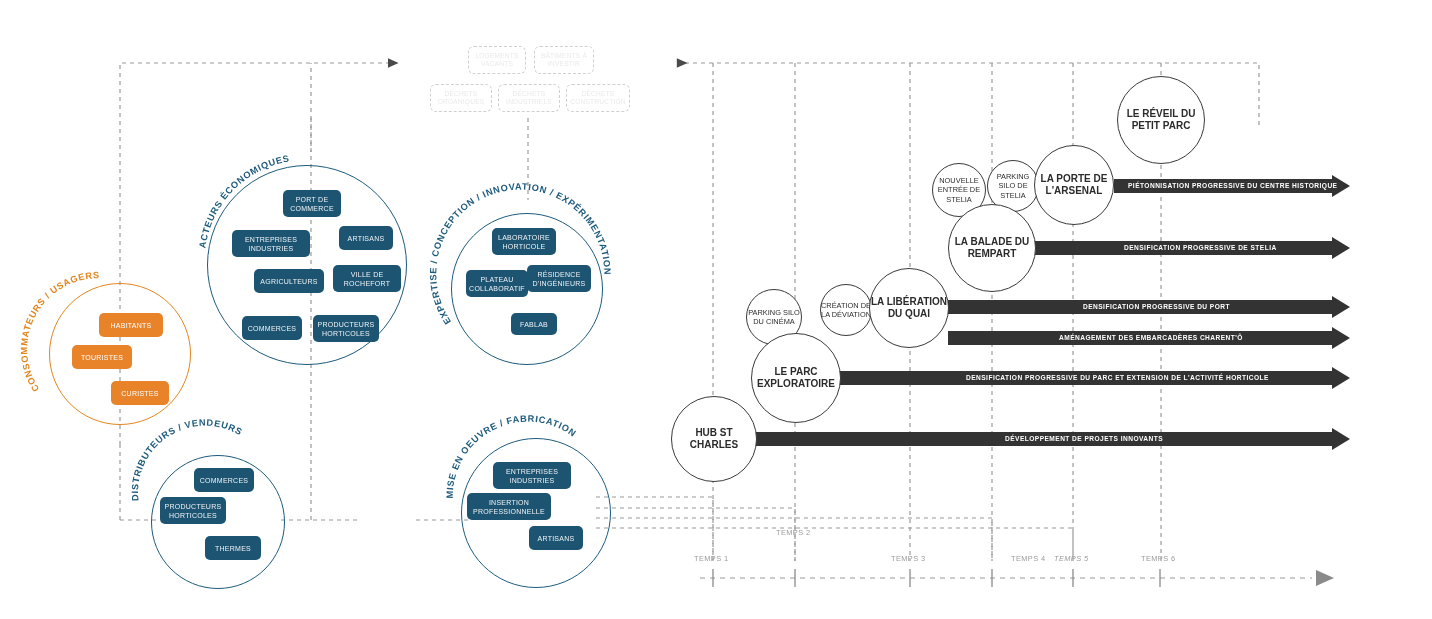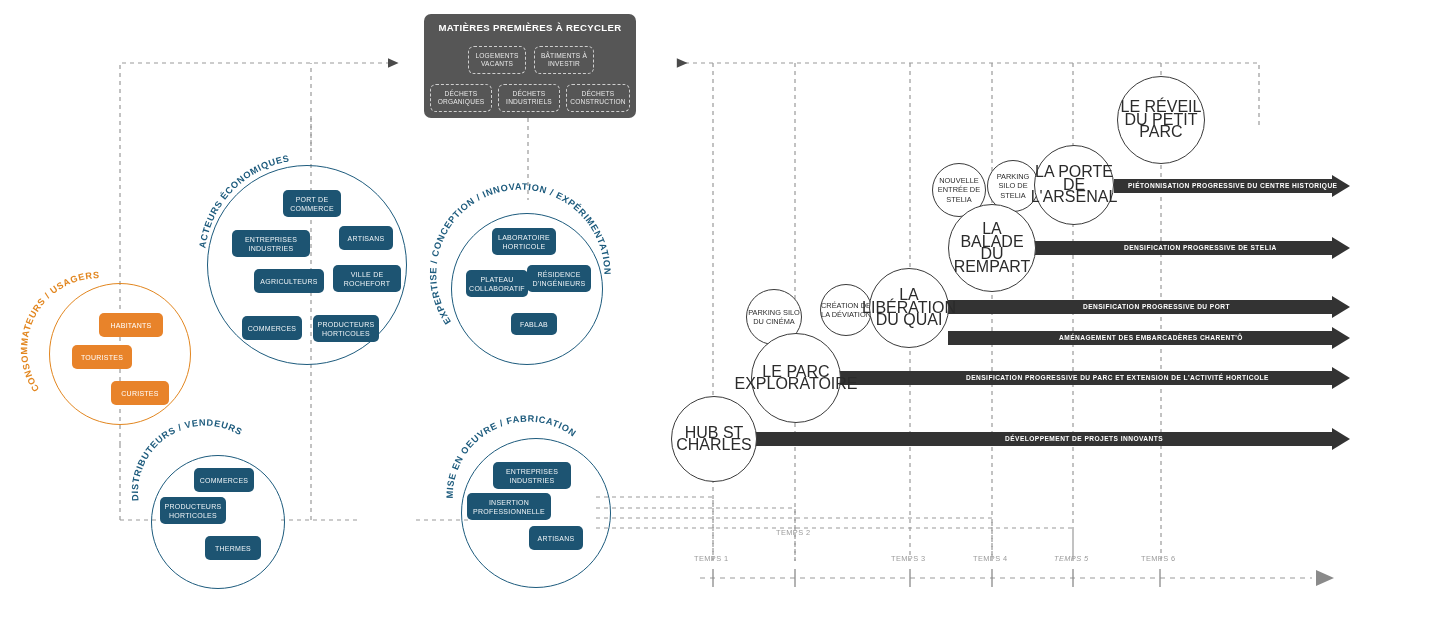--- a/index.html
+++ b/index.html
@@ -39,21 +39,21 @@
   .arcLabel.blue{fill:#1d5b7d;}
   .arcLabel.orange{fill:#e2861f;}
 
   
   .pcircle{
     position:absolute;border-radius:50%;box-sizing:border-box;
     border:1.1px solid #3a3a3a;background:#ffffff;
     display:flex;align-items:center;justify-content:center;text-align:center;
     color:#2b2b2b;
   }
-  .pc-lg{font-size:16px;line-height:12.5px;}
+  .pc-lg{font-size:10px;line-height:12.5px;font-weight:bold;}
   .pc-sm{font-size:7.4px;line-height:9.4px;}
 
   .produits{
     position:absolute;border-radius:50%;box-sizing:border-box;
     border:1.1px solid #8a8a8a;background:#ffffff;
     display:flex;align-items:center;justify-content:center;text-align:center;
     color:#4a4a4a;font-size:8.4px;line-height:11px;
   }
 
   
@@ -147,23 +147,20 @@
         <line x1="713" y1="569" x2="713" y2="587"></line>
         <line x1="795" y1="569" x2="795" y2="587"></line>
         <line x1="910" y1="569" x2="910" y2="587"></line>
         <line x1="992" y1="569" x2="992" y2="587"></line>
         <line x1="1073" y1="569" x2="1073" y2="587"></line>
         <line x1="1160" y1="569" x2="1160" y2="587"></line>
       </g>
     </g>
   </svg>
 
-  <div class="panel">
-    <div class="panel-title">MATIÈRES PREMIÈRES À RECYCLER</div>
-  </div>
   <div class="tagbox" style="left:468px;top:46px;width:56px;height:26px;">LOGEMENTS VACANTS</div>
   <div class="tagbox" style="left:534px;top:46px;width:58px;height:26px;">BÂTIMENTS À INVESTIR</div>
   <div class="tagbox" style="left:430px;top:84px;width:60px;height:26px;">DÉCHETS ORGANIQUES</div>
   <div class="tagbox" style="left:498px;top:84px;width:60px;height:26px;">DÉCHETS INDUSTRIELS</div>
   <div class="tagbox" style="left:566px;top:84px;width:62px;height:26px;">DÉCHETS CONSTRUCTION</div>
 
   <div class="circle c-orange" style="left:49px;top:283px;width:142px;height:142px;"></div>
   <div class="circle c-blue" style="left:207px;top:165px;width:200px;height:200px;"></div>
   <div class="circle c-blue" style="left:451px;top:213px;width:152px;height:152px;"></div>
   <div class="circle c-blue" style="left:151px;top:455px;width:134px;height:134px;"></div>
@@ -252,17 +249,17 @@
   <div class="pcircle pc-lg" style="left:751px;top:333px;width:90px;height:90px;">
     <span>LE PARC EXPLORATOIRE</span>
   </div>
   <div class="pcircle pc-lg" style="left:671px;top:396px;width:86px;height:86px;">
     <span>HUB ST CHARLES</span>
   </div>
 
   <div class="tlabel" style="left:694px;top:554px;">TEMPS 1</div>
   <div class="tlabel" style="left:776px;top:528px;">TEMPS 2</div>
   <div class="tlabel" style="left:891px;top:554px;">TEMPS 3</div>
-  <div class="tlabel" style="left:973px;top:554px;">TEMPS 4</div>
+  <div class="tlabel" style="left:1011px;top:554px;">TEMPS 4</div>
   <div class="tlabel" style="left:1054px;top:554px;font-style:italic;">TEMPS 5</div>
   <div class="tlabel" style="left:1141px;top:554px;">TEMPS 6</div>
 
 </div>
 
 </body></html>

